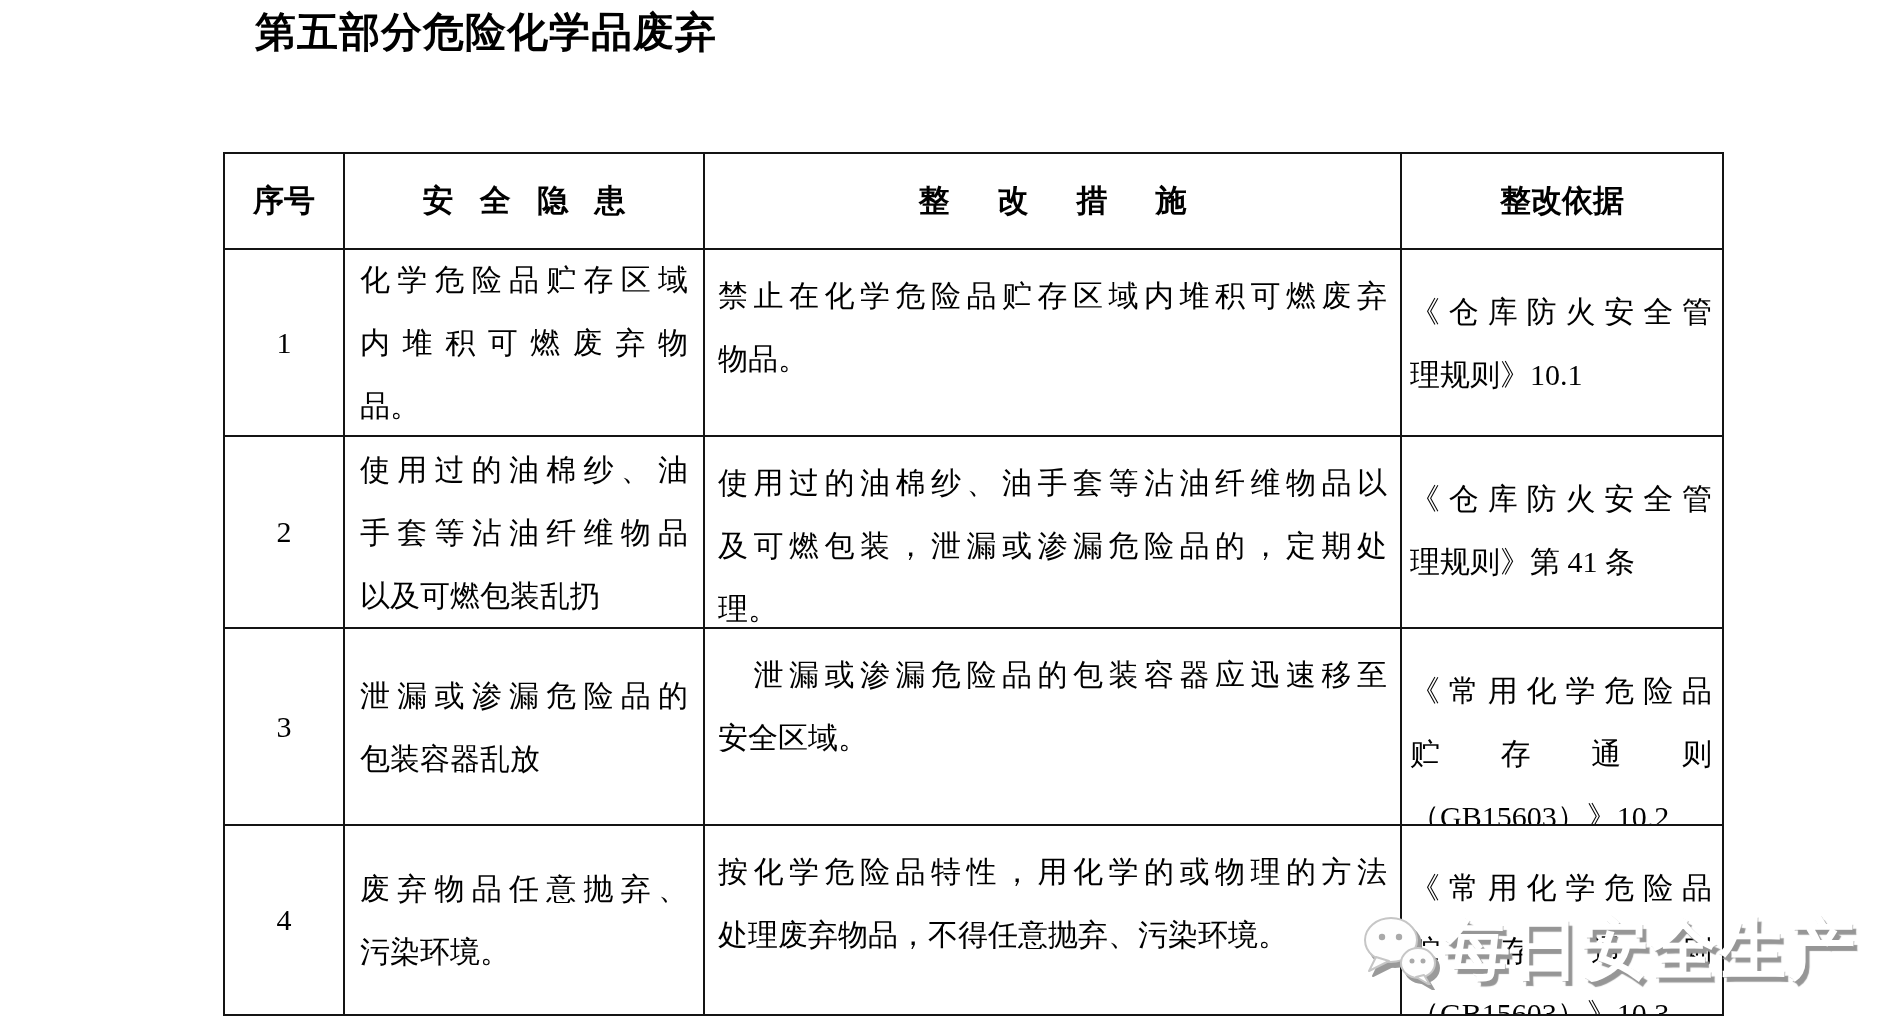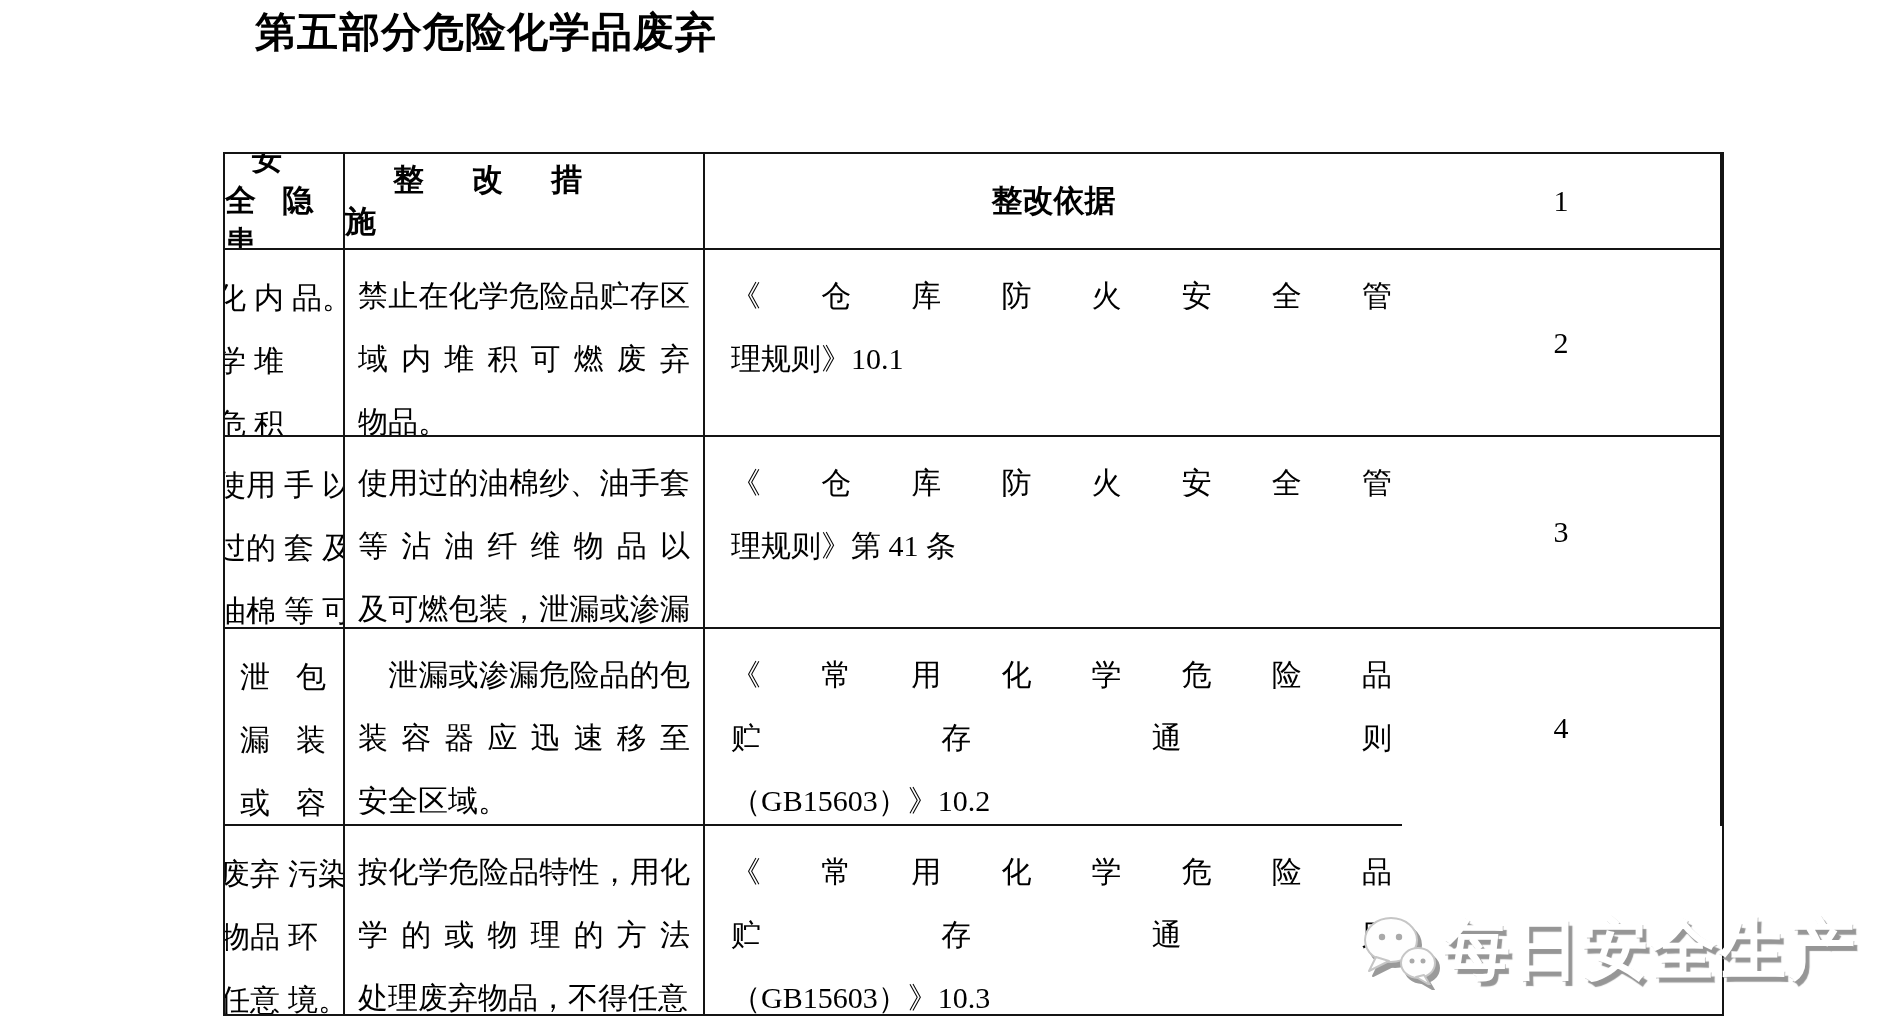--- a/index.html
+++ b/index.html
@@ -33,26 +33,25 @@
     display:flex;align-items:center;justify-content:center;
     font-weight:bold;font-size:31px;
   }
   .hdr .sp1{letter-spacing:0.85em;text-indent:0.85em;}
   .hdr .sp2{letter-spacing:1.55em;text-indent:1.55em;}
   .c-num{
     display:flex;align-items:center;justify-content:center;
     font-size:30px;
   }
   .c-hazard{
-    display:flex;flex-direction:row;justify-content:center;
-    padding:16px 15px;
-    gap:8px;
+    display:flex;flex-direction:column;justify-content:center;
+    padding:0 15px;
   }
   .c-measure{padding:14px 13px 16px 13px;}
-  .c-basis{padding:14px 10px 0 26px;}
+  .c-basis{padding:14px 10px 0 8px;margin-top:16px;}
   .line{line-height:63px;white-space:pre-wrap;}
   .stretch{text-align:justify;text-align-last:justify;}
   .watermark{
     position:absolute;left:1362px;top:905px;z-index:5;
     display:flex;align-items:center;gap:6px;
   }
   .wm-icon{filter:drop-shadow(4px 5px 0 #9a9a9a);flex:none;}
   .wm-text{
     font-family:"Liberation Sans","DejaVu Sans",sans-serif;
     font-weight:bold;font-size:66px;letter-spacing:3px;
@@ -61,20 +60,23 @@
     white-space:nowrap;
   }
 </style>
 </head>
 <body>
 
 <div class="page-title">第五部分危险化学品废弃</div>
 
 <div class="doc-table">
 
+  <div class="cell hdr">
+      <span>序号</span>
+    </div>
   <div class="cell hdr">
       <span class="sp1">安全隐患</span>
     </div>
   <div class="cell hdr">
       <span class="sp2">整改措施</span>
     </div>
   <div class="cell hdr last-col">
       <span>整改依据</span>
     </div>
 

